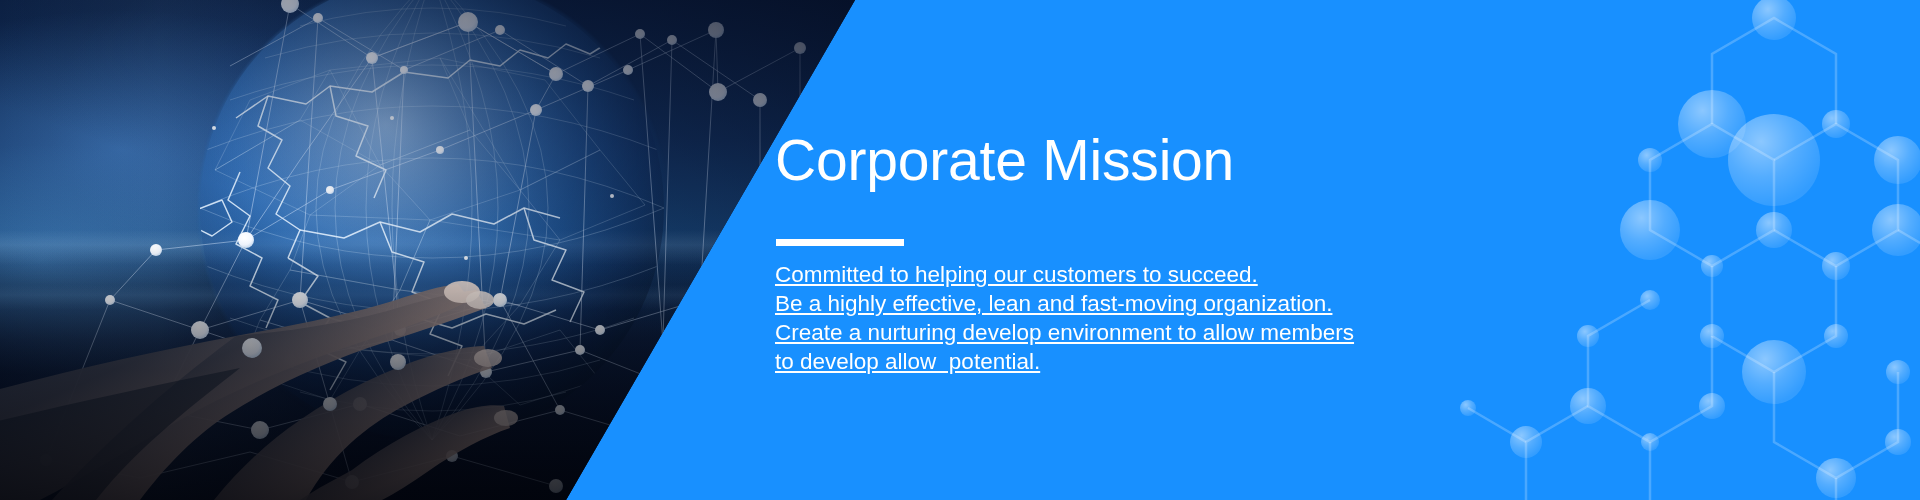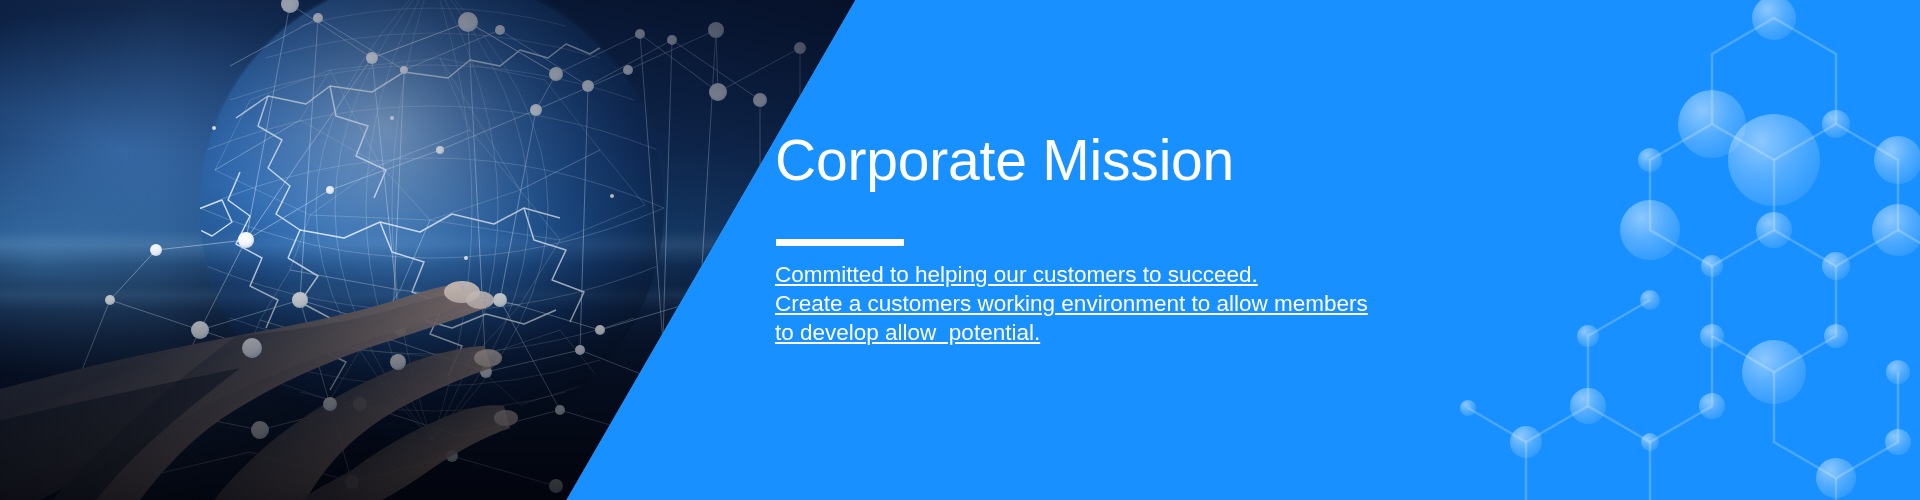--- a/index.html
+++ b/index.html
@@ -303,18 +303,19 @@
       <circle cx="578" cy="372" r="12"></circle>
       <circle cx="148" cy="408" r="8"></circle>
     </g>
   </svg>
 
   <div id="content">
     <h1 id="title">Corporate Mission</h1>
     <div id="divider"></div>
     <div id="body">
       <div class="ln">Committed to helping our customers to succeed.</div>
-      <div class="ln">Create a customers working environment to allow members</div>
+      <div class="ln">Be a highly effective, lean and fast-moving organization.</div>
+      <div class="ln">Create a nurturing develop environment to allow members</div>
       <div class="ln">to develop allow  potential.</div>
     </div>
   </div>
 
 </div>
 
 </body></html>

